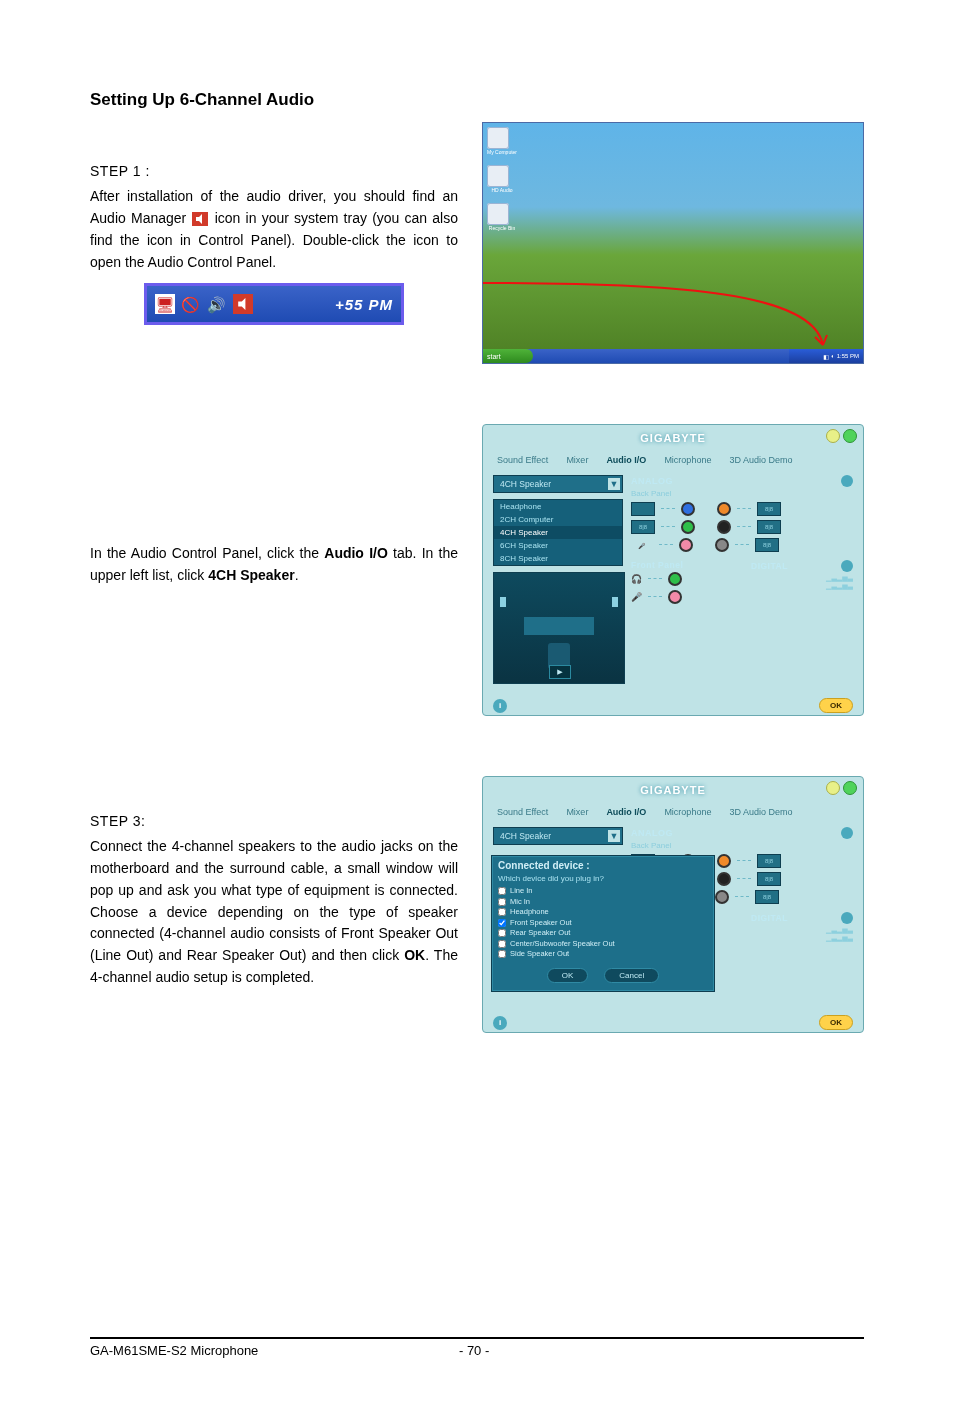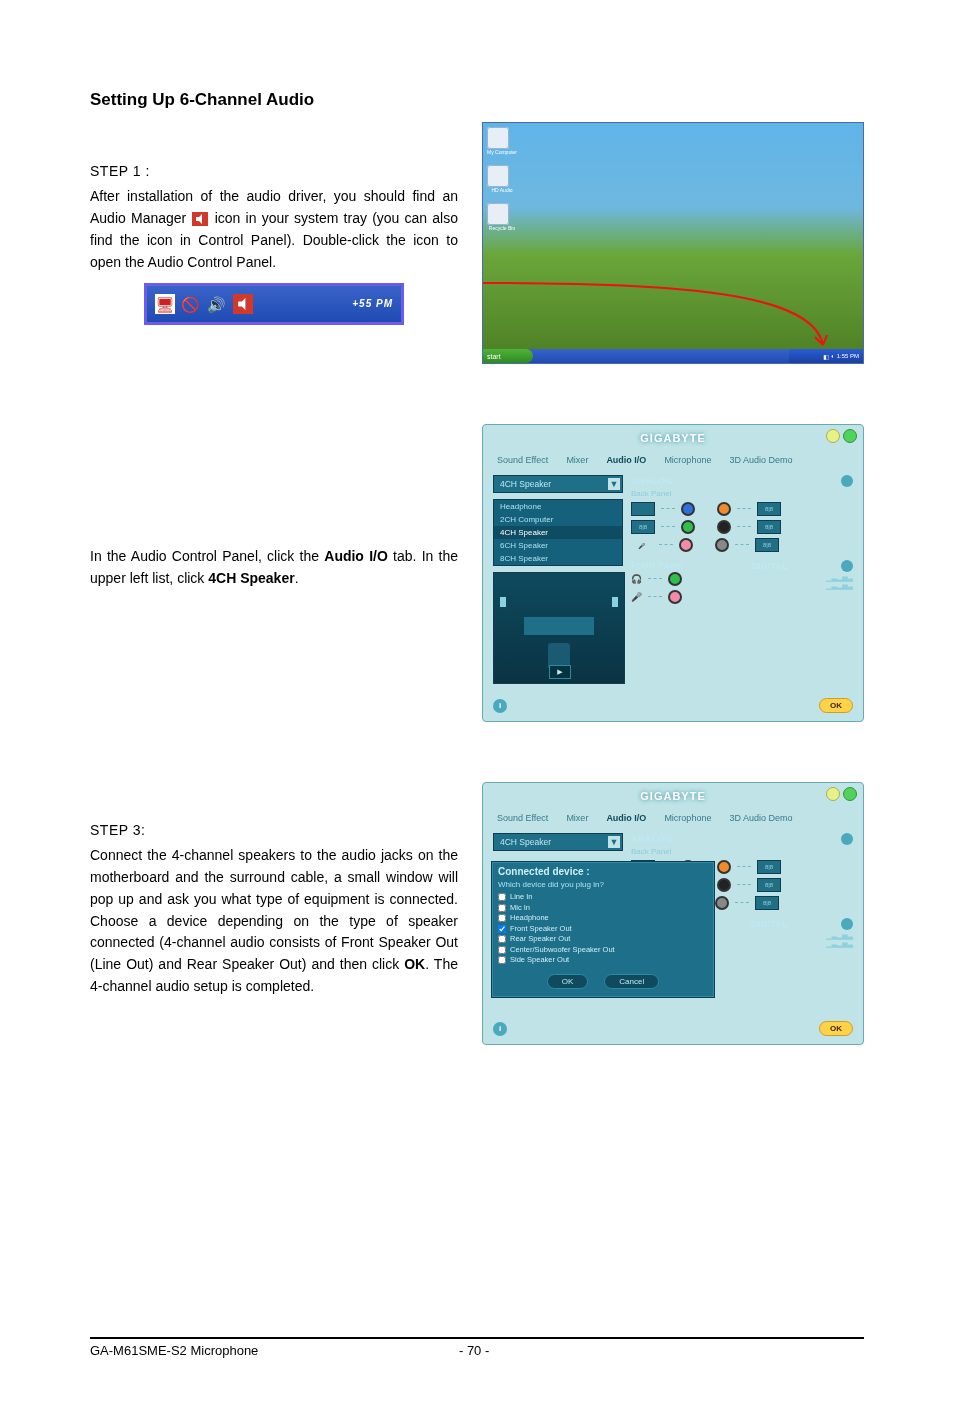--- a/index.html
+++ b/index.html
@@ -66,21 +66,21 @@
     display: inline-flex;
     align-items: center;
     justify-content: center;
     font-size: 15px;
   }
   .tray-time {
     margin-left: auto;
     color: #fff;
     font-weight: bold;
     font-style: italic;
-    font-size: 10px;
+    font-size: 15px;
     letter-spacing: 1px;
   }
   .audio-icon-inline {
     display: inline-flex;
     width: 16px; height: 14px;
     background: #d13a2a;
     align-items: center;
     justify-content: center;
     vertical-align: middle;
     margin: 0 1px;
@@ -154,21 +154,20 @@
     fill: none;
   }
 
   
   .audio-panel {
     width: 380px;
     background: #bfe3e6;
     border: 1px solid #6aa9b1;
     border-radius: 4px;
     position: relative;
-    padding-bottom: 6px;
   }
   .ap-top {
     display:flex;
     align-items:center;
     justify-content:center;
     position: relative;
     height: 26px;
   }
   .ap-brand {
     color: #fff;

